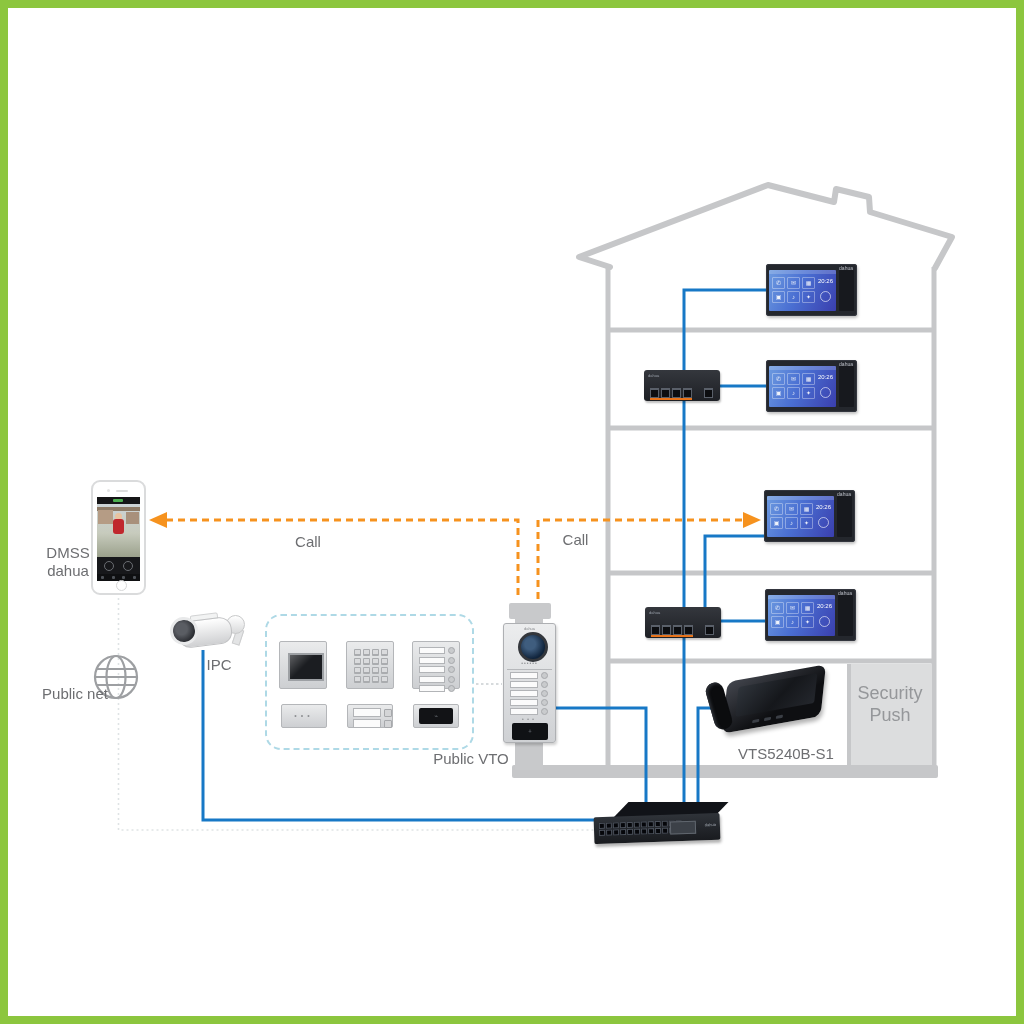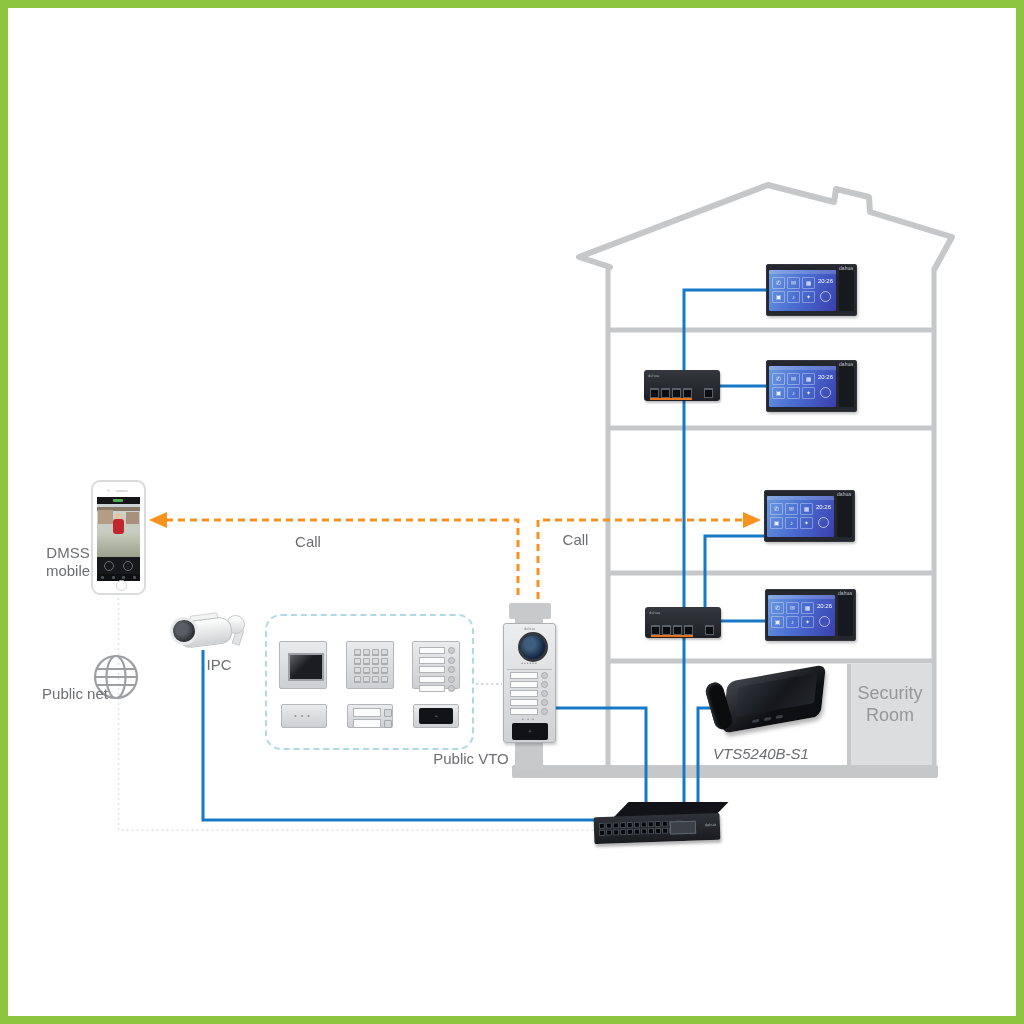--- a/index.html
+++ b/index.html
@@ -446,21 +446,21 @@
       </div>
     </div>
     <div class="mod" style="left:146px;top:88px;width:46px;height:24px;">
       <div class="mod-reader">⌁</div>
     </div>
   </div>
 
   <div class="label" style="left:260px;top:525px;width:80px;">Call</div>
   <div class="label" style="left:535px;top:523px;width:65px;">Call</div>
   <div class="label" style="left:22px;top:536px;width:76px;">DMSS
-mobile</div>
+dahua</div>
   <div class="label" style="left:22px;top:677px;width:90px;">Public net</div>
   <div class="label" style="left:188px;top:648px;width:46px;">IPC</div>
   <div class="label" style="left:413px;top:742px;width:100px;">Public VTO</div>
-  <div class="label" style="left:693px;top:737px;width:120px;font-style:italic;">VTS5240B-S1</div>
+  <div class="label" style="left:718px;top:737px;width:120px;">VTS5240B-S1</div>
   <div class="secroom">Security
-Room</div>
+Push</div>
 
 </div>
 
 </body></html>

